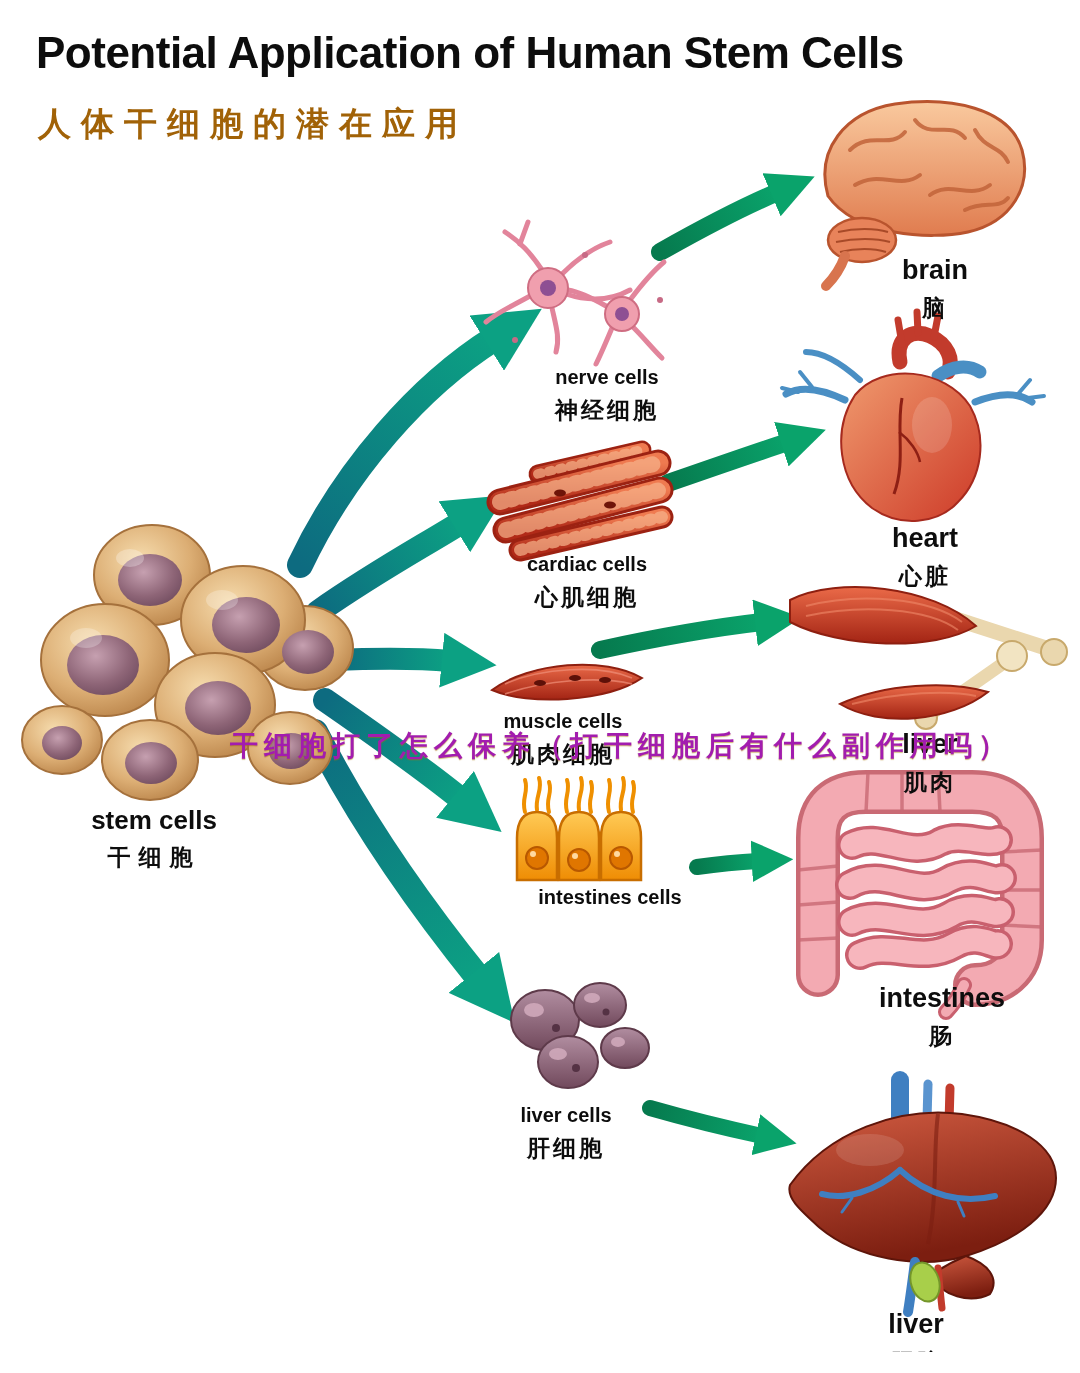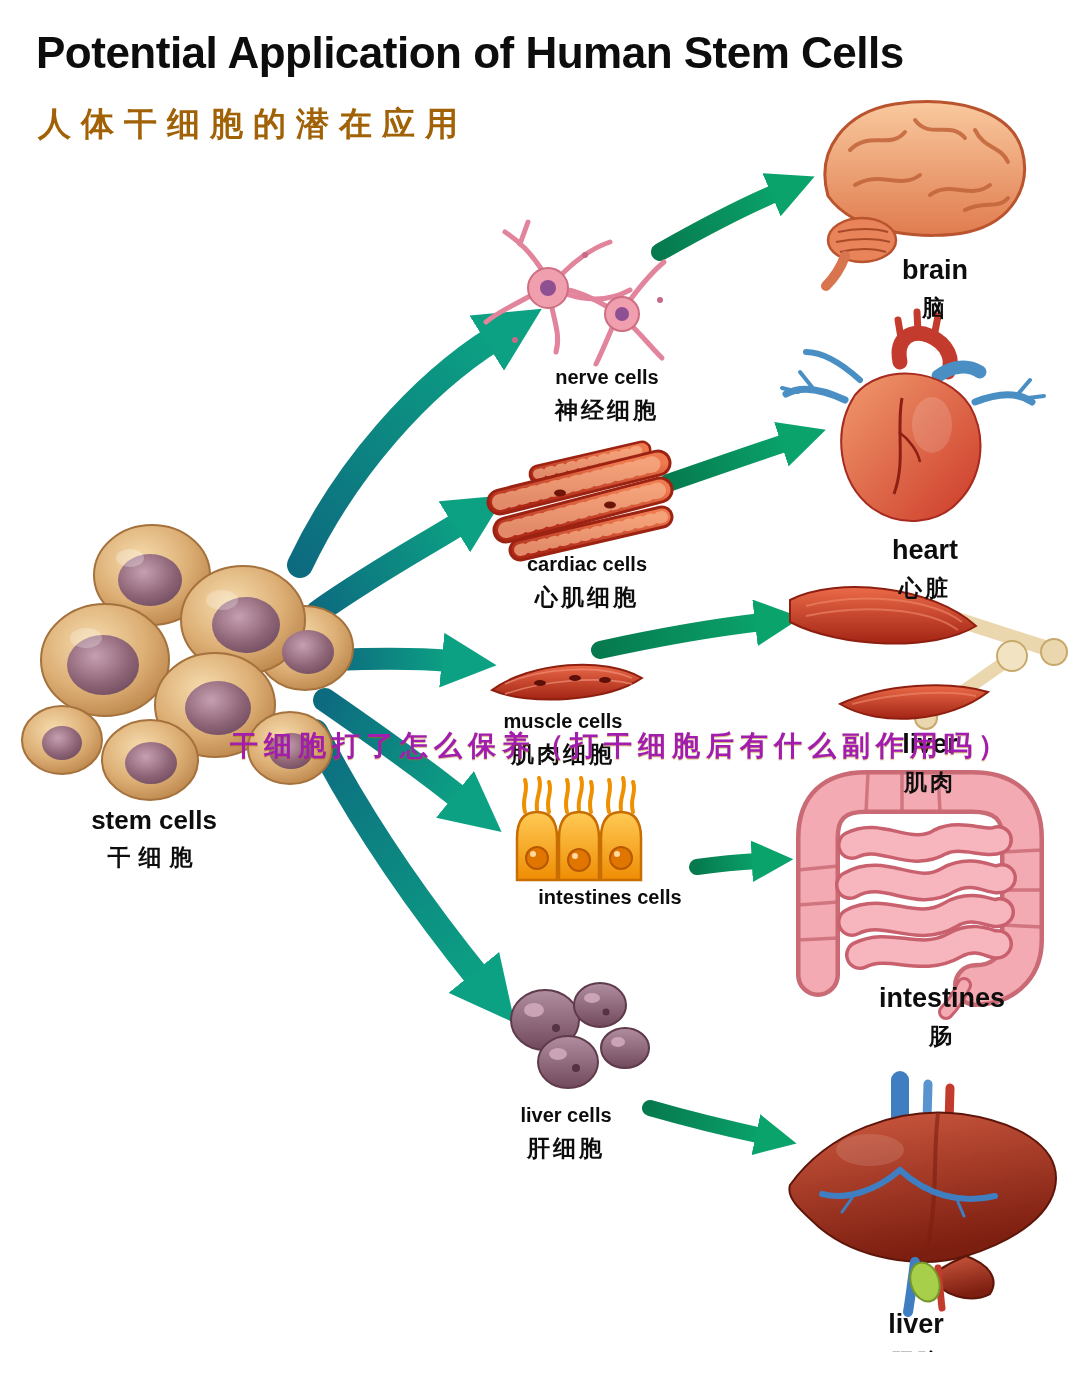--- a/index.html
+++ b/index.html
@@ -16,21 +16,21 @@
   .label.organ .en{font-size:27px;}
   .lab-stem{left:44px;top:806px;width:220px;}
   .lab-stem .en{font-size:26px;}
   .lab-stem .zh{letter-spacing:8px;}
   .lab-nerve{left:497px;top:366px;width:220px;}
   .lab-cardiac{left:477px;top:553px;width:220px;}
   .lab-musclecells{left:450px;top:710px;width:226px;}
   .lab-intestinal{left:498px;top:886px;width:224px;}
   .lab-livercells{left:456px;top:1104px;width:220px;}
   .lab-brain{left:845px;top:256px;width:180px;}
-  .lab-heart{left:835px;top:536px;width:180px;text-align:center;}
+  .lab-heart{left:835px;top:524px;width:180px;text-align:center;}
   .lab-muscle{left:840px;top:730px;width:180px;}
   .lab-intestines{left:850px;top:984px;width:184px;}
   .lab-liver{left:826px;top:1310px;width:180px;}
   .watermark{position:absolute;left:230px;top:727px;z-index:30;white-space:nowrap;
              font-size:28px;font-weight:700;letter-spacing:6px;color:#a21caf;
              text-shadow:0 1px 1px rgba(170,120,0,.55);}
 </style>
 </head>
 <body>
 

